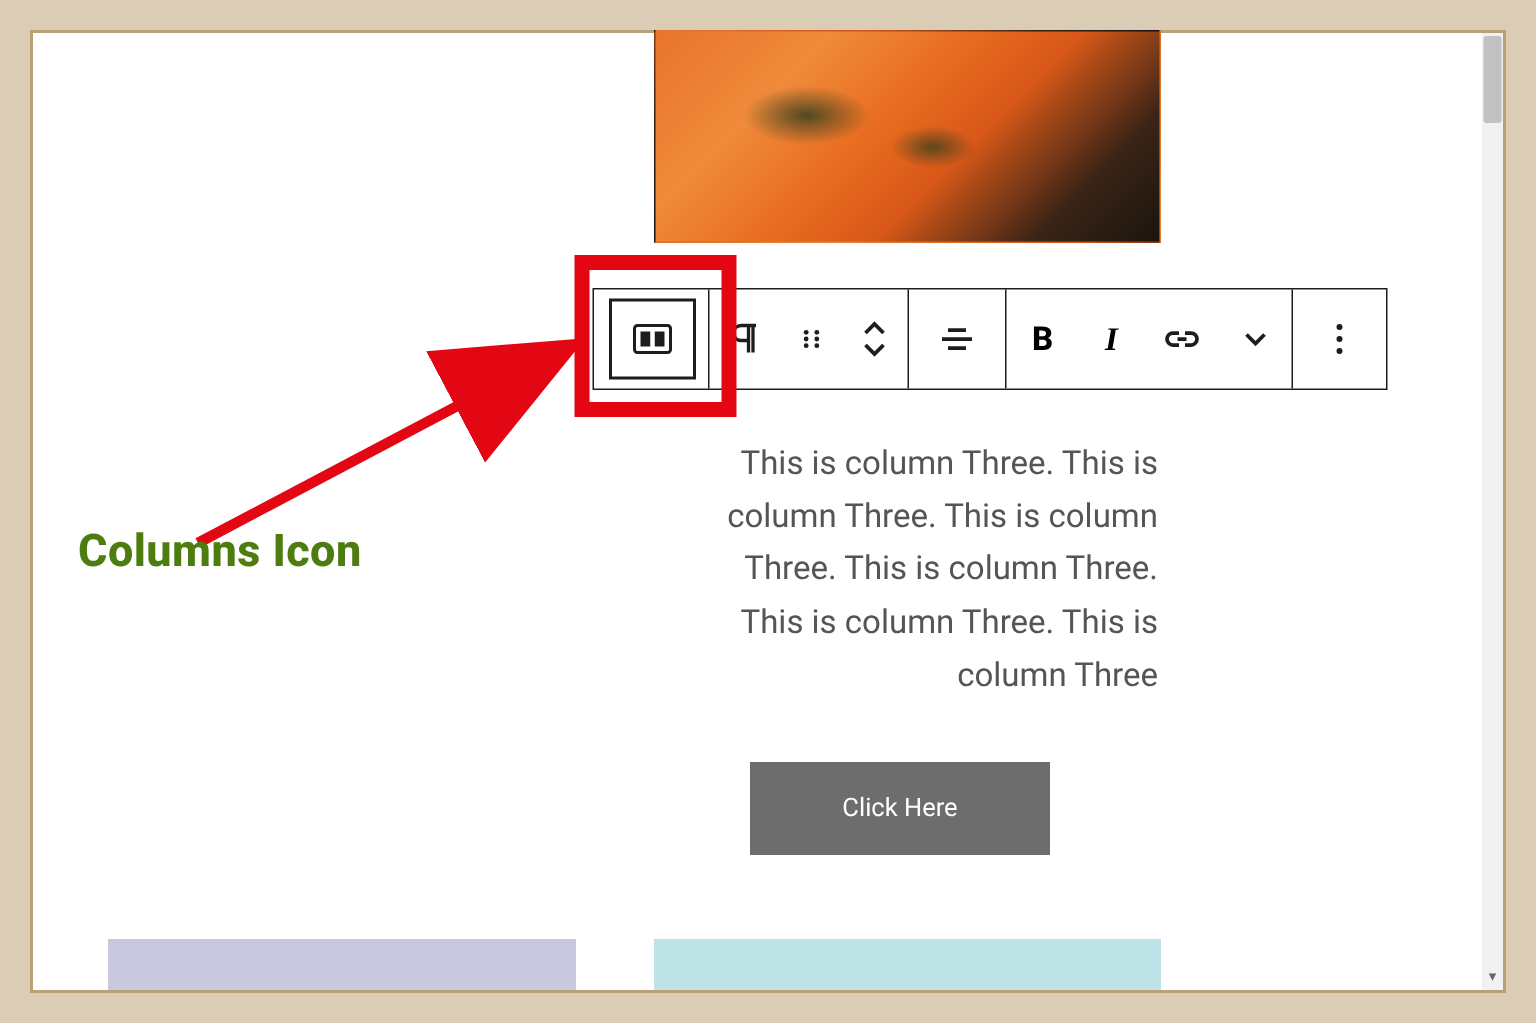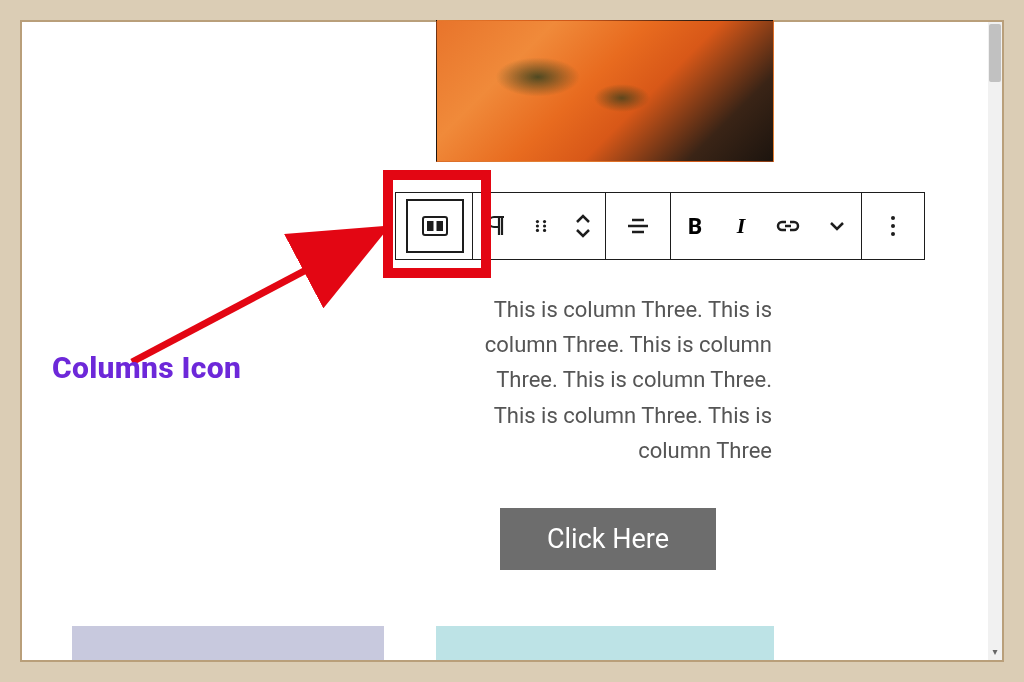--- a/index.html
+++ b/index.html
@@ -86,21 +86,21 @@
     position: absolute;
     left: 361px; top: 148px;
     width: 108px; height: 108px;
     border: 10px solid #e30613;
     pointer-events: none;
   }
 
   .annotation-label {
     position: absolute;
     left: 30px; top: 328px;
-    color: #6d28d9;
+    color: #4d7c0f;
     font-weight: 800;
     font-size: 30px;
     letter-spacing: .3px;
   }
   .arrow-svg {
     position: absolute;
     left: 80px; top: 190px;
     pointer-events: none;
   }
 
@@ -110,25 +110,25 @@
     width: 320px;
     color: #555;
     font-size: 22px;
     line-height: 1.6;
     text-align: right;
   }
 
   .cta-button {
     position: absolute;
     left: 478px; top: 486px;
-    width: 216px; height: 62px;
+    width: 200px; height: 62px;
     background: #6d6d6d;
     color: #fff;
     display: flex; align-items: center; justify-content: center;
-    font-size: 27px;
+    font-size: 17px;
     cursor: pointer;
   }
 
   .bottom-block-a {
     position: absolute;
     left: 50px; bottom: 0;
     width: 312px; height: 34px;
     background: #c8c9de;
   }
   .bottom-block-b {

